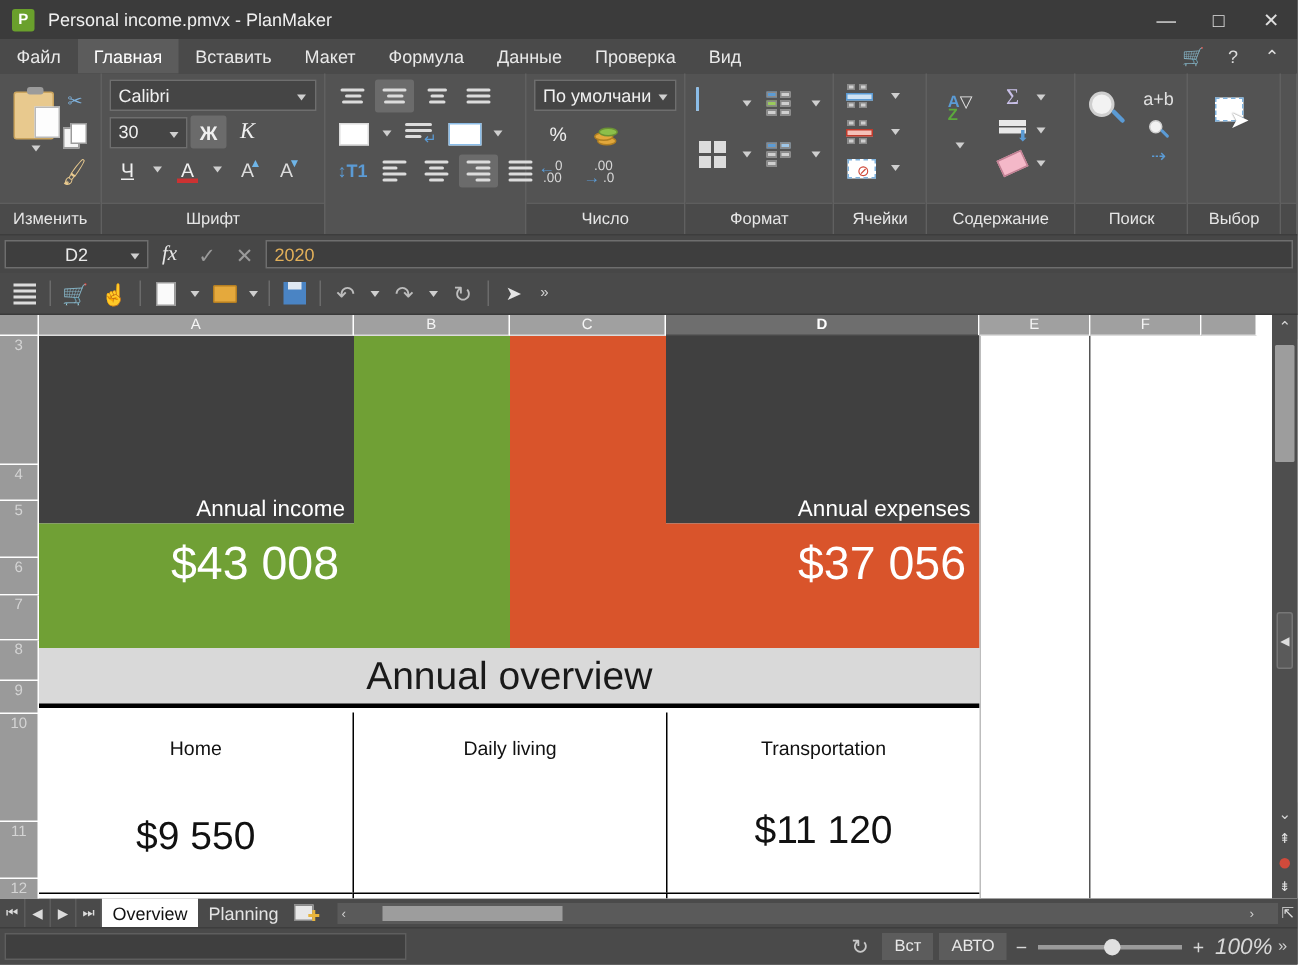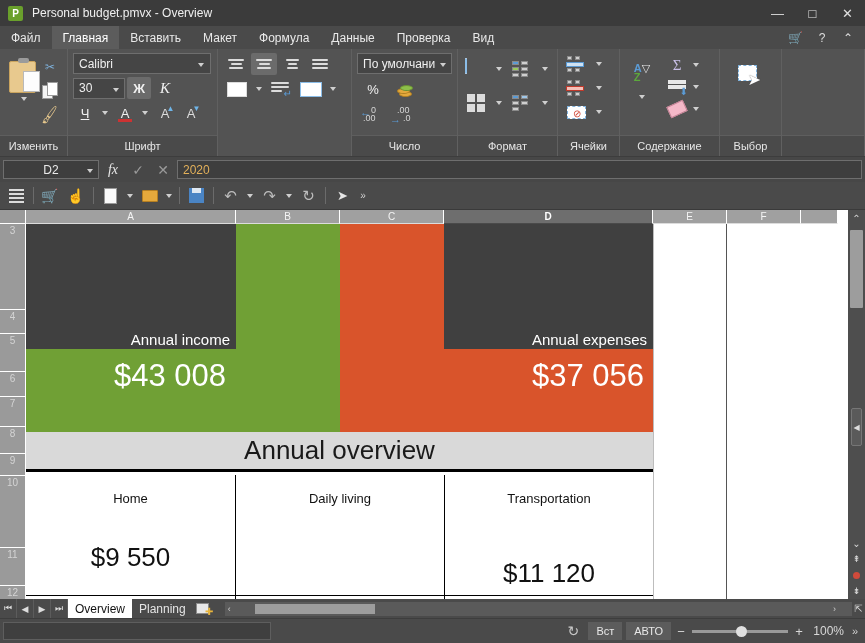--- a/index.html
+++ b/index.html
@@ -273,31 +273,31 @@
   
   .statusbar { flex: 0 0 25px; background: #4a4a4a; display: flex; align-items: center; padding: 0 3px; gap: 4px; border-top:1px solid #3d3d3d; }
   .stat-box { height: 18px; background: #3f3f3f; border:1px solid #5e5e5e; flex: 0 0 268px; }
   .stat-mid { flex: 1; height: 18px; }
   .refresh { width: 22px; display:flex;align-items:center;justify-content:center;color:#c8c8c8;font-size:14px; }
   .sbtn { height: 18px; padding: 0 8px; background: #5c5c5c; color:#e8e8e8; font-size:11px; display:flex;align-items:center;justify-content:center; }
   .zoomctl { display:flex;align-items:center;gap:5px; }
   .zminus, .zplus { color:#d8d8d8;font-size:13px;width:12px;text-align:center; }
   .ztrack { width: 96px; height: 3px; background: #9a9a9a; position: relative; }
   .zthumb { position:absolute; left: 44px; top: -4px; width: 11px; height: 11px; border-radius:50%; background:#e0e0e0; }
-  .zlabel { font-size:12px;color:#d8d8d8;width:34px;text-align:right; }
+  .zlabel { font-size:15px;color:#d8d8d8;width:34px;text-align:left;font-style:italic; }
   .chev2 { color:#d0d0d0;font-size:11px;width:14px;text-align:center; }
 </style>
 </head>
 <body>
 
 <div class="app">
 
   <div class="titlebar">
     <div class="app-icon">P</div>
-    <div class="title-text">Personal budget.pmvx - Overview</div>
+    <div class="title-text">Personal income.pmvx - PlanMaker</div>
     <div class="win-btns">
       <div class="win-btn">—</div>
       <div class="win-btn">□</div>
       <div class="win-btn close">✕</div>
     </div>
   </div>
 
   <div class="menubar">
     <div class="menu-item">Файл</div>
     <div class="menu-item active">Главная</div>
@@ -418,20 +418,49 @@
                 <span class="arw">↵</span>
               </span>
           </div>
           <div class="ali btn" style="width:28px">
               <span class="mtab"></span>
             </div>
           <div class="btn" style="width:12px;height:22px;">
               <span class="caret"></span>
             </div>
         </div>
+        <div class="frow">
+          <div class="ali btn">
+              <span class="t1">↕T1</span>
+            </div>
+          <div class="ali btn">
+              <u style="width:16px"></u>
+              <u style="width:10px;margin-right:6px"></u>
+              <u style="width:16px"></u>
+              <u style="width:10px;margin-right:6px"></u>
+            </div>
+          <div class="ali btn">
+              <u style="width:16px"></u>
+              <u style="width:10px"></u>
+              <u style="width:16px"></u>
+              <u style="width:10px"></u>
+            </div>
+          <div class="ali btn on">
+              <u style="width:16px"></u>
+              <u style="width:10px;margin-left:6px"></u>
+              <u style="width:16px"></u>
+              <u style="width:10px;margin-left:6px"></u>
+            </div>
+          <div class="ali btn">
+              <u style="width:16px"></u>
+              <u style="width:16px"></u>
+              <u style="width:16px"></u>
+              <u style="width:16px"></u>
+            </div>
+        </div>
       </div>
     </div>
 
     <div class="rgroup g-num">
       <div class="rgroup-body" style="flex-direction:column;gap:4px;">
         <div class="numsel">
           <span>По умолчани</span>
           <span class="caret"></span>
         </div>
         <div class="frow" style="gap:8px;padding-left:4px;">
@@ -597,20 +626,45 @@
               </div>
             <div class="btn" style="width:12px;height:20px;">
                 <span class="caret"></span>
               </div>
           </div>
         </div>
       </div>
       <div class="rgroup-label">Содержание</div>
     </div>
 
+    <div class="rgroup g-search">
+      <div class="rgroup-body" style="padding-top:8px;gap:2px;">
+        <div class="btn" style="width:34px;height:34px;">
+          <span class="mag">
+              <span class="lens"></span>
+              <span class="hand"></span>
+            </span>
+        </div>
+        <div style="display:flex;flex-direction:column;align-items:center;gap:3px;">
+          <div class="btn" style="width:28px;height:18px;">
+            <span class="ab">a+b</span>
+          </div>
+          <div class="btn" style="width:28px;height:16px;">
+            <span class="mag" style="width:15px;height:15px;">
+                <span class="lens" style="width:9px;height:9px;border-width:1px"></span>
+                <span class="hand" style="left:8px;top:9px;width:7px;height:2px"></span>
+              </span>
+          </div>
+          <div class="btn" style="width:28px;height:14px;">
+              <span class="goto">⇢</span>
+            </div>
+        </div>
+      </div>
+      <div class="rgroup-label">Поиск</div>
+    </div>
 
     <div class="rgroup g-sel">
       <div class="rgroup-body" style="padding-top:10px;justify-content:center;">
         <div class="btn" style="width:40px;height:34px;">
           <span class="selic">
               <span class="dash"></span>
               <span class="cur">➤</span>
             </span>
         </div>
       </div>
@@ -735,21 +789,21 @@
 
         <div class="catcell" style="left:0;top:251px;width:209px;height:120px;padding:16px 0 6px;">
           <div class="cat-title">Home</div>
           <div class="cat-val" style="margin-bottom:16px">$9 550</div>
         </div>
         <div class="catcell" style="left:209px;top:251px;width:209px;height:120px;padding:16px 0 6px;border-left:1px solid #000;">
           <div class="cat-title">Daily living</div>
         </div>
         <div class="catcell" style="left:418px;top:251px;width:209px;height:120px;padding:16px 0 6px;border-left:1px solid #000;">
           <div class="cat-title">Transportation</div>
-          <div class="cat-val" style="margin-bottom:0">$11 120</div>
+          <div class="cat-val" style="margin-bottom:20px">$11 120</div>
         </div>
 
         <div class="catcell" style="left:0;top:371px;width:209px;height:30px;padding-top:4px;border-top:1px solid #000;">
           
         </div>
         <div class="catcell" style="left:209px;top:371px;width:209px;height:30px;padding-top:4px;border-top:1px solid #000;border-left:1px solid #000;">
           
         </div>
         <div class="catcell" style="left:418px;top:371px;width:209px;height:30px;padding-top:4px;border-top:1px solid #000;border-left:1px solid #000;">
           

